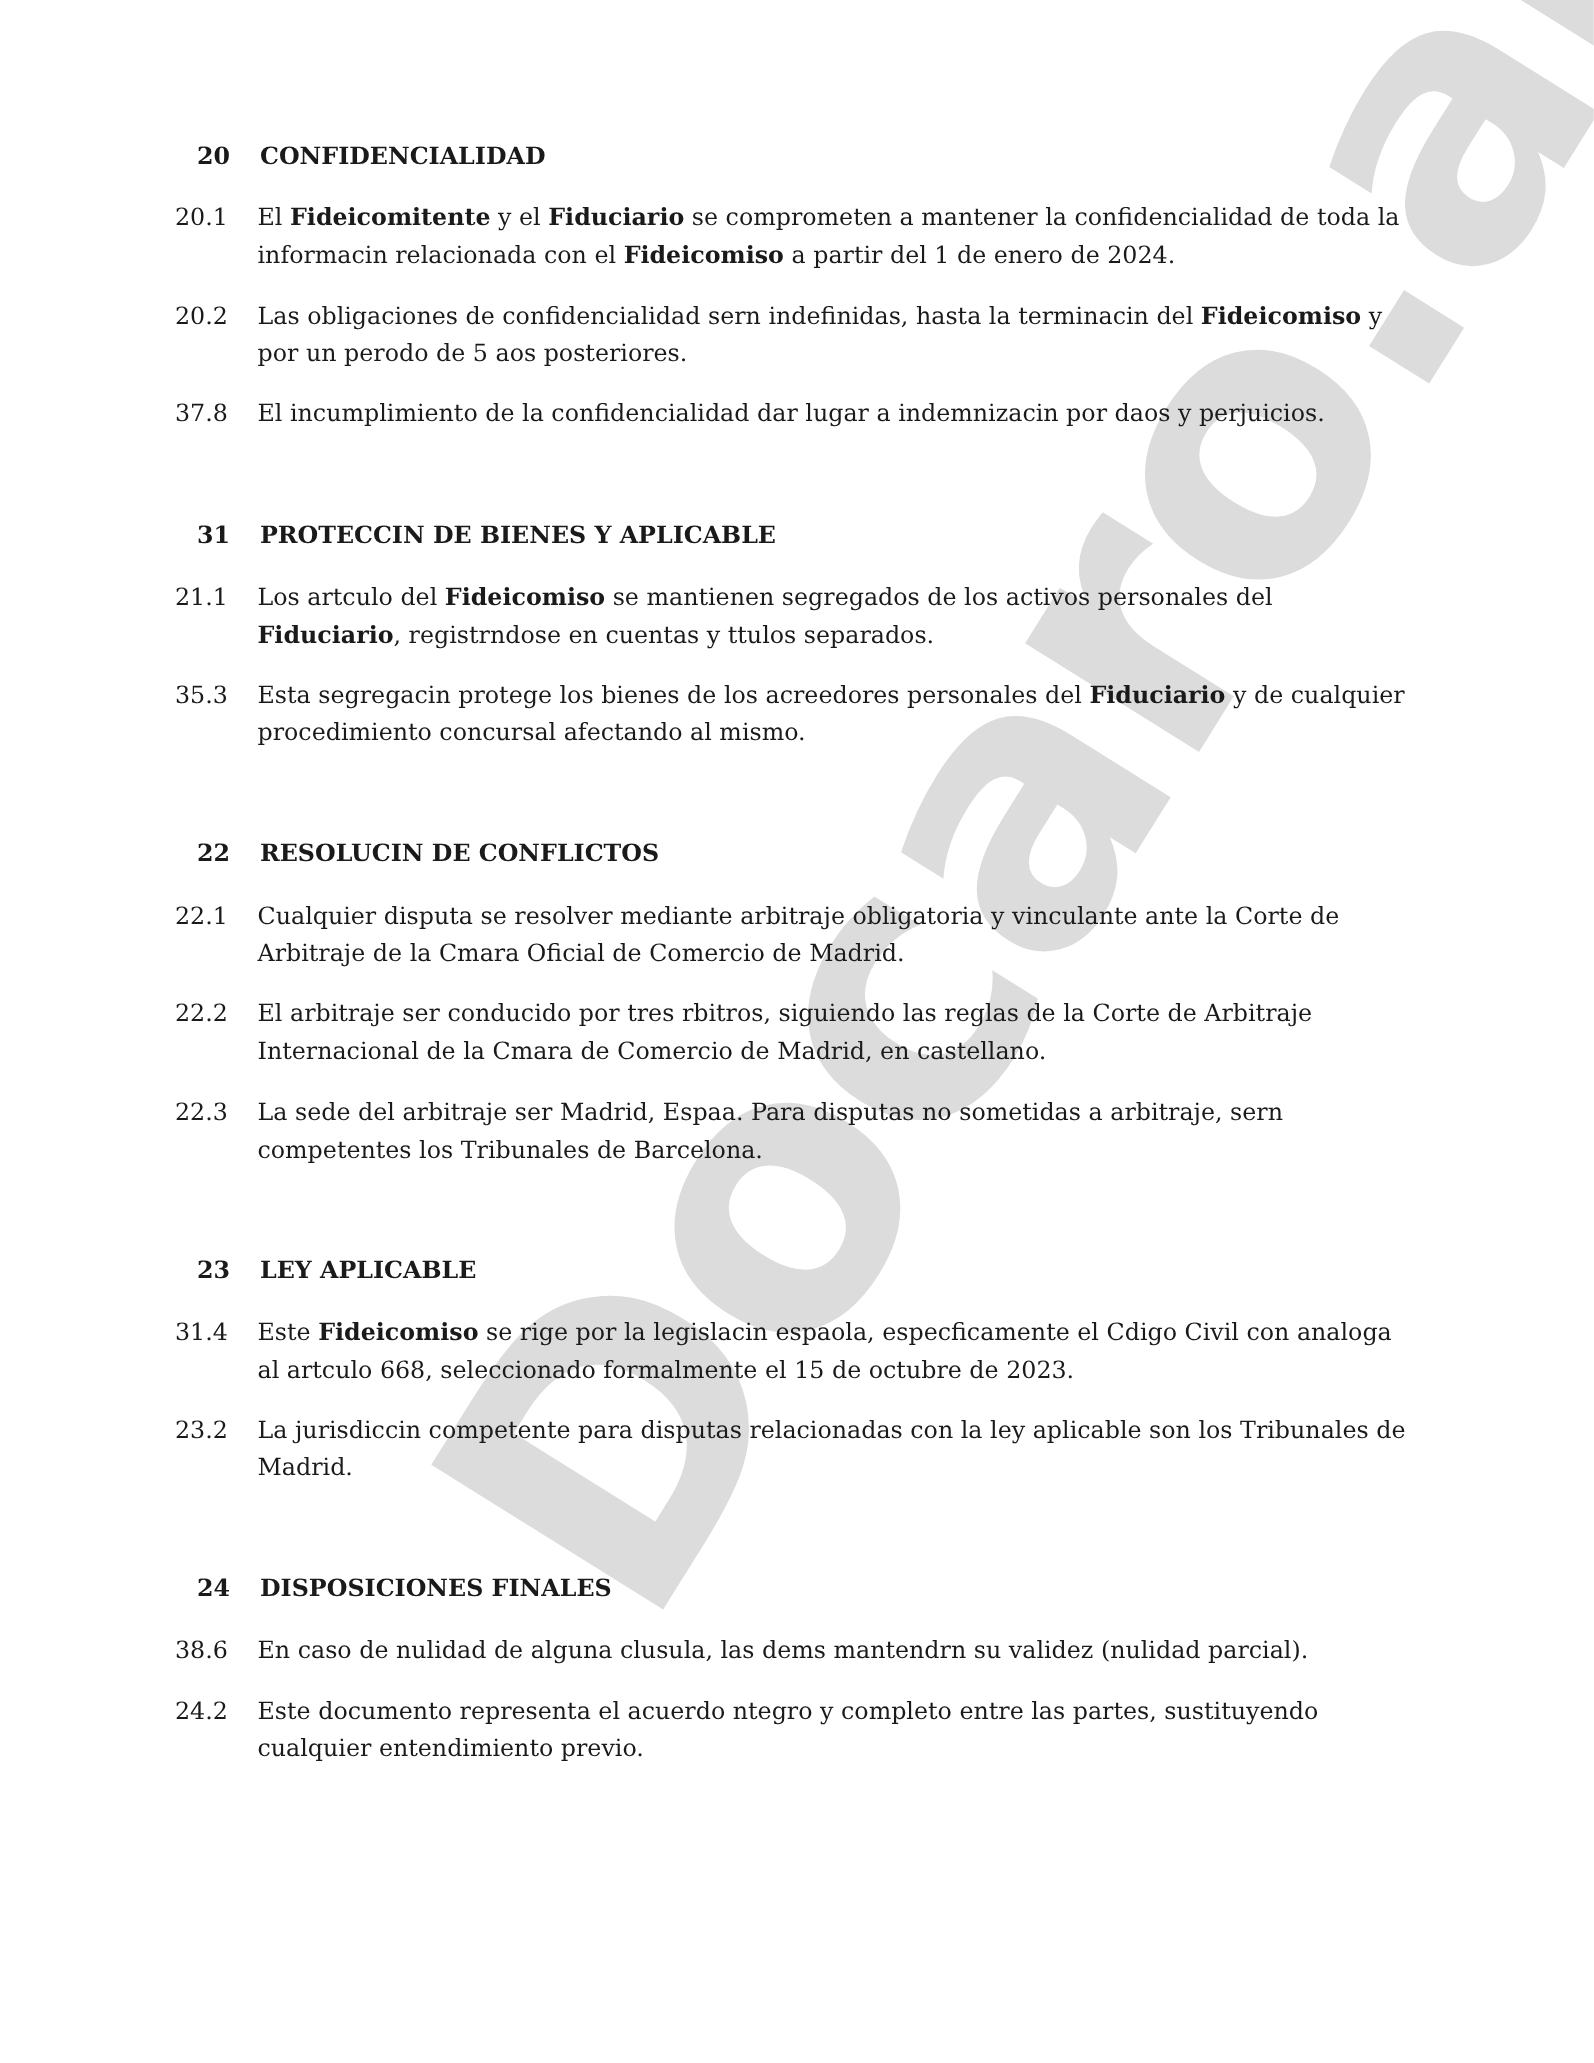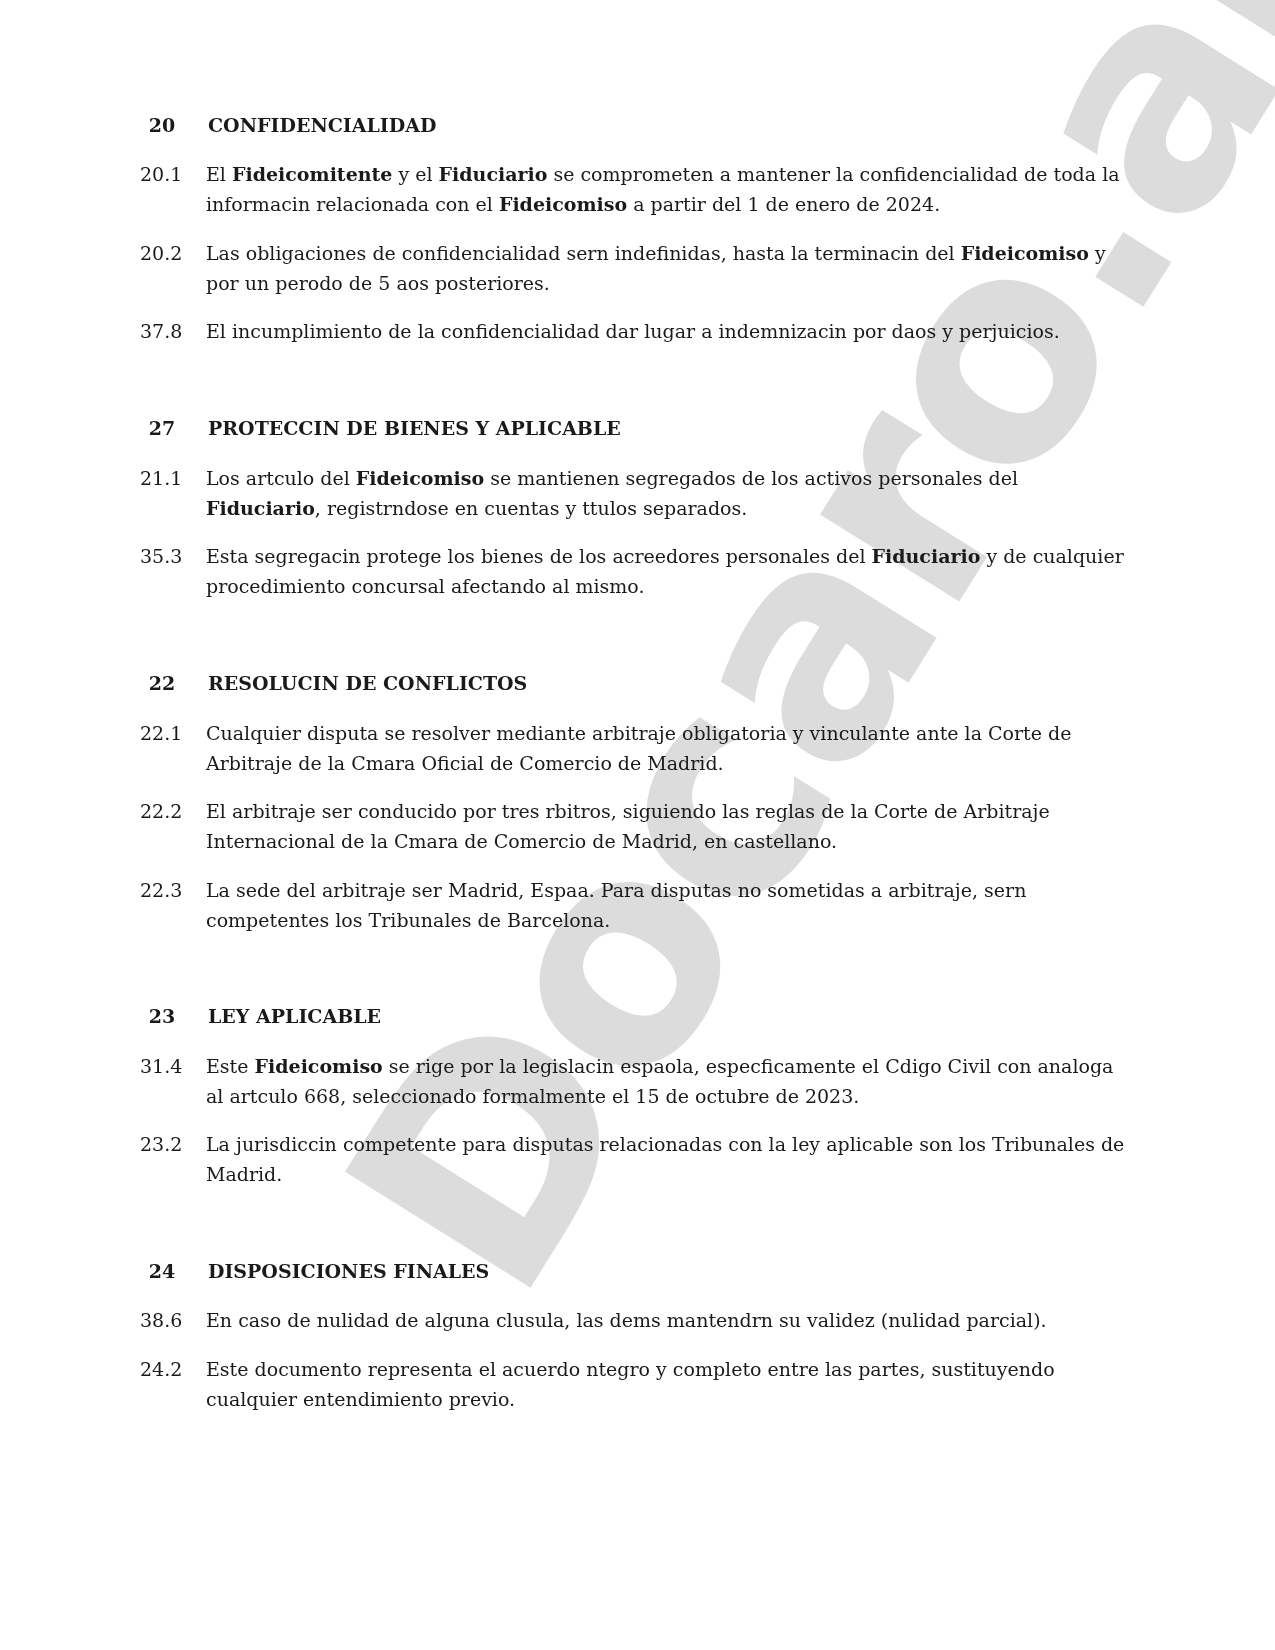--- a/index.html
+++ b/index.html
@@ -5,21 +5,21 @@
   html, body { margin: 0; padding: 0; background: #ffffff; }
   body { width: 1275px; height: 1650px; position: relative; overflow: hidden;
          font-family: "DejaVu Serif", "Liberation Serif", serif; color: #1a1a1a; }
   .page { position: absolute; left: 0; top: 0; width: 1275px; height: 1650px; }
   .watermark { position: absolute; left: 170px; top: 640px; width: 1100px; text-align: center;
                font-family: "DejaVu Sans", "Liberation Sans", sans-serif; font-weight: bold;
                font-size: 300px; color: #dcdcdc; transform: rotate(-58deg); transform-origin: center;
                letter-spacing: -6px; z-index: 0; user-select: none; line-height: 1; }
   .content { position: absolute; left: 0; top: 0; width: 1275px; z-index: 1; }
   .sec-head { position: absolute; left: 0; font-weight: bold; font-size: 19px; }
-  .sec-num { position: absolute; left: 140px; width: 44px; text-align: center; }
+  .sec-num { position: absolute; left: 140px; width: 44px; text-align: right; }
   .sec-title { position: absolute; left: 208px; white-space: nowrap; }
   .clause { position: absolute; left: 0; font-size: 19px; line-height: 30px; }
   .cl-num { position: absolute; left: 140px; width: 50px; }
   .cl-text { position: absolute; left: 206px; width: 930px; }
   .cl-text b { font-weight: bold; margin-top: 36px; }
 </style>
 </head>
 <body>
 
 <div class="page">
@@ -38,21 +38,21 @@
     <div class="clause" style="top:238px">
       <span class="cl-num">20.2</span>
       <span class="cl-text"><span>Las obligaciones de confidencialidad sern indefinidas, hasta la terminacin del </span><b>Fideicomiso</b><span> y por un perodo de 5 aos posteriores.</span></span>
     </div>
     <div class="clause" style="top:316px">
       <span class="cl-num">37.8</span>
       <span class="cl-text"><span>El incumplimiento de la confidencialidad dar lugar a indemnizacin por daos y perjuicios.</span></span>
     </div>
 
     <div class="sec-head" style="top:417px">
-      <span class="sec-num">27</span>
+      <span class="sec-num">31</span>
       <span class="sec-title">PROTECCIN DE BIENES Y APLICABLE</span>
     </div>
     <div class="clause" style="top:463px">
       <span class="cl-num">21.1</span>
       <span class="cl-text"><span>Los artculo del </span><b>Fideicomiso</b><span> se mantienen segregados de los activos personales del </span><b>Fiduciario</b><span>, registrndose en cuentas y ttulos separados.</span></span>
     </div>
     <div class="clause" style="top:541px">
       <span class="cl-num">35.3</span>
       <span class="cl-text"><span>Esta segregacin protege los bienes de los acreedores personales del </span><b>Fiduciario</b><span> y de cualquier procedimiento concursal afectando al mismo.</span></span>
     </div>

